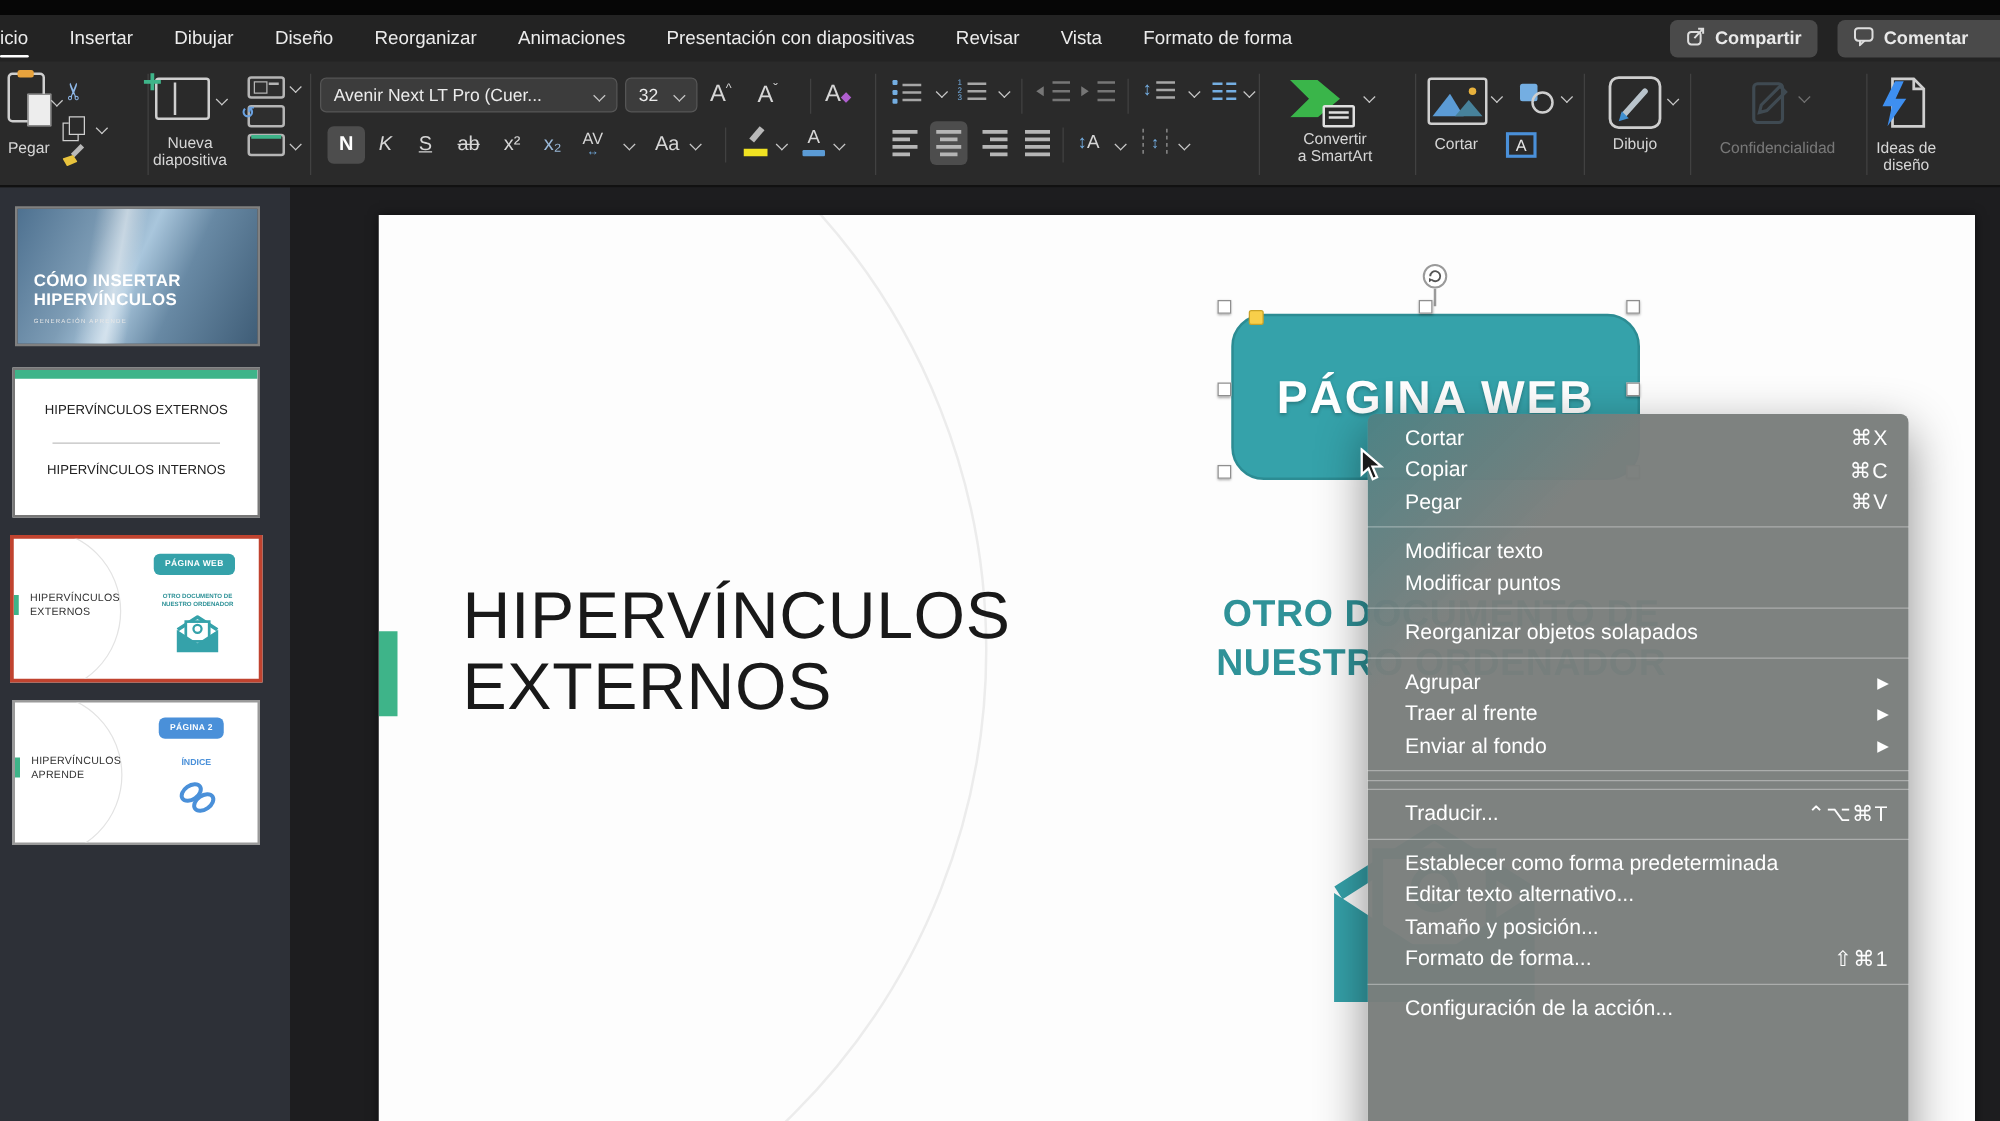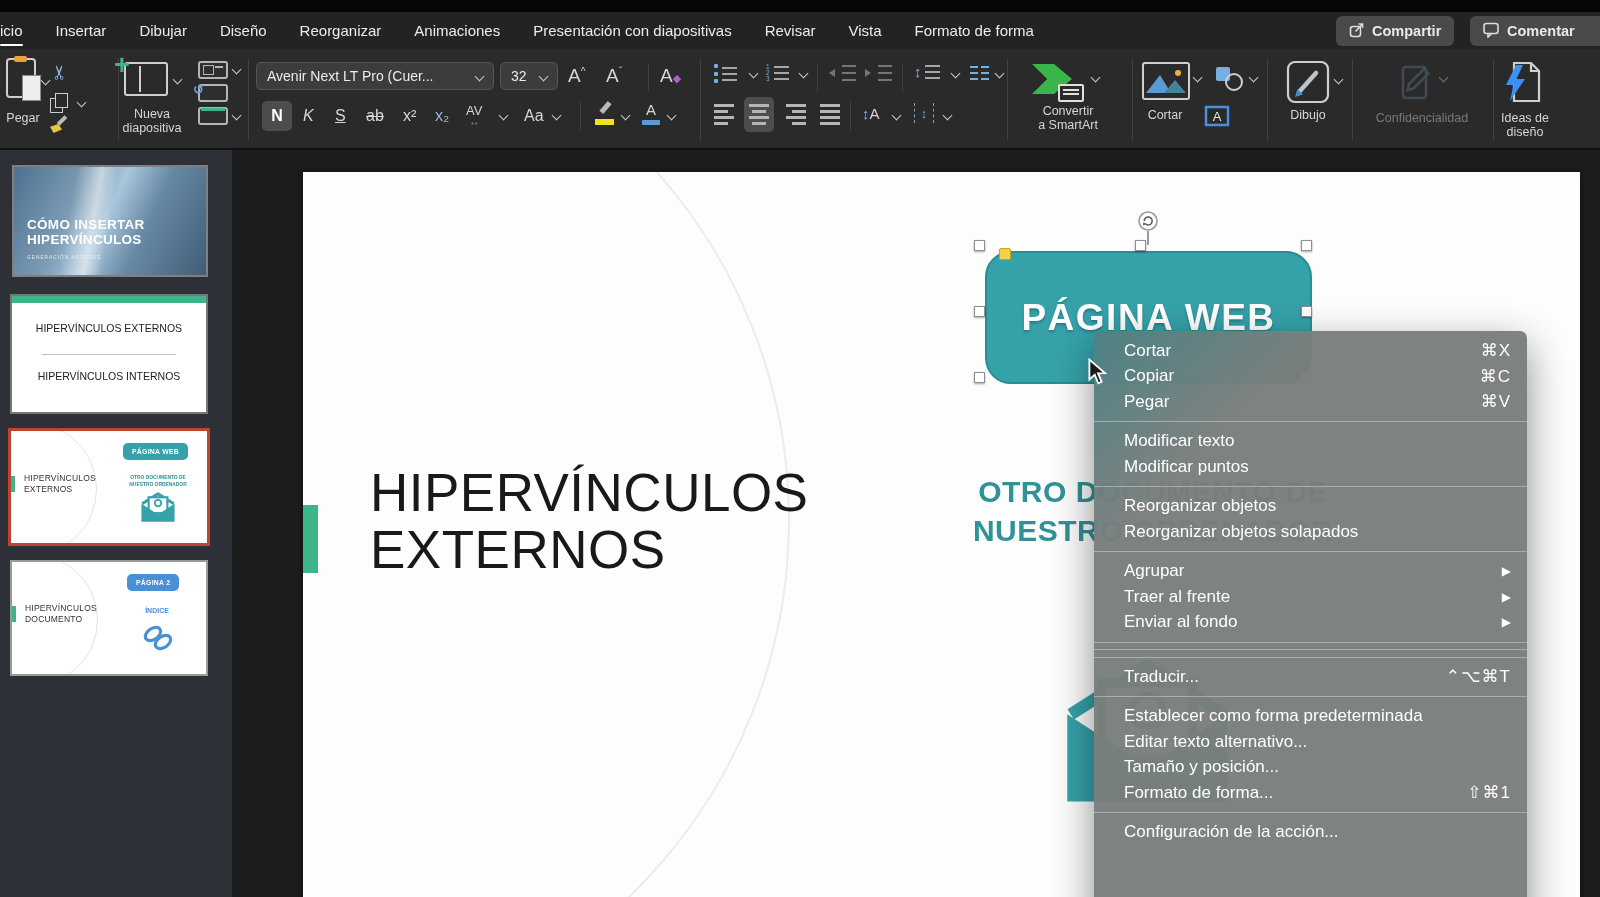--- a/index.html
+++ b/index.html
@@ -419,21 +419,21 @@
           <polygon points="4,34 50,64 96,34 96,84 4,84" fill="#35a2aa"></polygon>
         </svg>
     </div>
   </div>
 
   <div class="thumb" style="left:10px; top:410px; width:198px; height:116px; border:2px solid #9a9a9a;">
     <div class="arc"></div>
     <div class="mini-green" style="top:44px;"></div>
     <div class="mini-heading" style="left:13px; top:41px;">
       <div>HIPERVÍNCULOS</div>
-      <div>DOCUMENTO</div>
+      <div>APRENDE</div>
     </div>
     <div class="mini-btn" style="left:115px; top:12px; background:#4a90d9;">PÁGINA 2</div>
     <div class="mini-cap" style="left:100px; top:45px; width:90px; color:#4a90d9; font-size:7px;">ÍNDICE</div>
     <div style="position:absolute; left:128px; top:60px;">
       <svg width="36" height="32" viewBox="0 0 36 32">
           <g stroke="#4a90d9" stroke-width="3.2" fill="none">
             <ellipse cx="13" cy="12" rx="8.5" ry="5.5" transform="rotate(-35 13 12)"></ellipse>
             <ellipse cx="23" cy="20" rx="8.5" ry="5.5" transform="rotate(-35 23 20)"></ellipse>
           </g>
         </svg>
@@ -503,23 +503,20 @@
   </div>
   <div class="csep"></div>
   <div class="mi">
     <span>Modificar texto</span>
   </div>
   <div class="mi">
     <span>Modificar puntos</span>
   </div>
   <div class="csep"></div>
   <div class="mi">
-    <span>Reorganizar objetos</span>
-  </div>
-  <div class="mi">
     <span>Reorganizar objetos solapados</span>
   </div>
   <div class="csep"></div>
   <div class="mi">
     <span>Agrupar</span>
       <span class="mi-arrow">▶</span>
   </div>
   <div class="mi">
     <span>Traer al frente</span>
       <span class="mi-arrow">▶</span>

